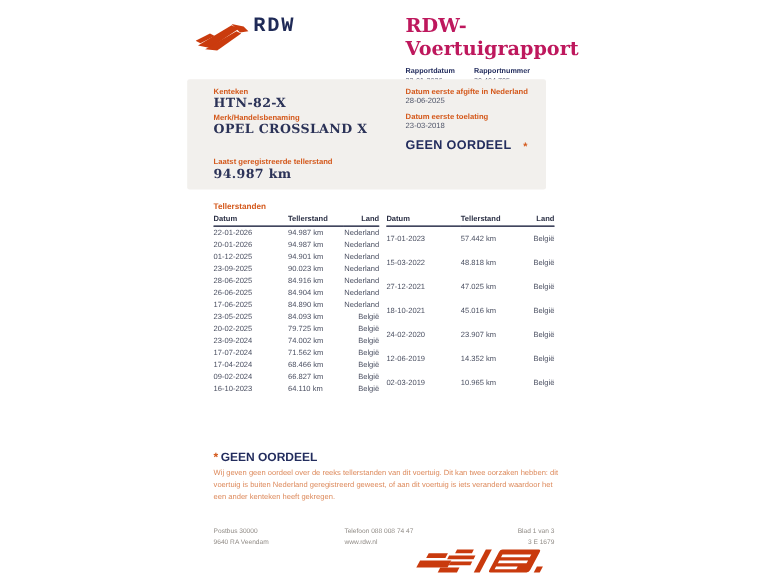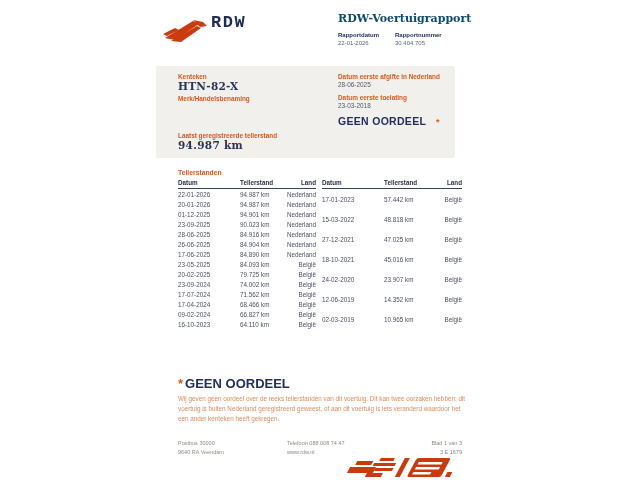--- a/index.html
+++ b/index.html
@@ -8,21 +8,21 @@
     width:640px; height:480px; position:relative; overflow:hidden;
     background:#ffffff; font-family:"Liberation Sans", sans-serif; color:#464b5a;
   }
   .abs { position:absolute; }
 
   
   .logo-word { left:211px; top:13px; font-family:Liberation Mono, monospace;
     font-weight:bold; font-size:17px; letter-spacing:1.5px; color:#1f2a57; }
   .hdr-right { left:338px; top:12px; width:180px; }
   .hdr-title { font-family:"DejaVu Serif", serif; font-weight:bold;
-    font-size:11px; color:#0c4a6e; }
+    font-size:16px; color:#be185d; }
   .hdr-meta { display:flex; gap:16px; margin-top:7px; }
   .hdr-meta .lbl { font-size:6px; font-weight:bold; color:#232d5e; }
   .hdr-meta .val { font-size:6px; color:#61657a; margin-top:2px; }
 
   
   .panel { left:156px; top:66px; width:299px; height:92px;
     background:#f2f0ed; border-radius:2px; }
   .olabel { position:absolute; font-size:6.4px; font-weight:bold; color:#d4591c; }
   .serifval { position:absolute; font-family:"DejaVu Serif", serif;
     font-weight:600; font-size:10.5px; color:#2b3257; letter-spacing:.3px; }
@@ -39,21 +39,21 @@
   .tbl-left  { width:138px; }
   .tbl-right { width:140px; }
   th { text-align:left; font-weight:bold; font-size:6.3px; color:#2b3045;
     border-bottom:1px solid #3a3f58; padding:0 0 2px 0; }
   td { font-size:6.3px; color:#4b5062; padding:1.5px 0; white-space:nowrap; }
   col.c-datum { width:62px; } col.c-km { width:46px; }
   th.land, td.land { text-align:right; }
 
   
   .footnote { left:178px; top:376px; width:292px; }
-  .fn-title { font-size:13px; font-weight:bold; color:#232d5e; }
+  .fn-title { font-size:10px; font-weight:bold; color:#232d5e; }
   .fn-star { color:#d4591c; margin-right:2px; }
   .fn-body { margin-top:3px; font-size:6.3px; line-height:1.55; color:#dd8a5c; }
 
   
   .footer-col { top:439px; font-size:5.5px; line-height:9px; color:#908b86; }
   .f-left { left:178px; }
   .f-mid { left:287px; }
   .f-right { left:390px; width:72px; text-align:right; }
 
   .wing-big { left:343px; top:454px; }
@@ -85,20 +85,21 @@
       <div class="val">30.404.705</div>
     </div>
   </div>
 </div>
 
 <div class="abs panel">
   <div class="olabel" style="left:22px; top:7px;">Kenteken</div>
   <div class="serifval" style="left:22px; top:14px;">HTN-82-X</div>
 
   <div class="olabel" style="left:22px; top:29px;">Merk/Handelsbenaming</div>
+  <div class="serifval" style="left:22px; top:36px;">OPEL CROSSLAND X</div>
 
   <div class="olabel" style="left:22px; top:66px;">Laatst geregistreerde tellerstand</div>
   <div class="serifval" style="left:22px; top:73px;">94.987 km</div>
 
   <div class="olabel" style="left:182px; top:7px;">Datum eerste afgifte in Nederland</div>
   <div class="smallval" style="left:182px; top:15px;">28-06-2025</div>
 
   <div class="olabel" style="left:182px; top:28px;">Datum eerste toelating</div>
   <div class="smallval" style="left:182px; top:36px;">23-03-2018</div>
 

